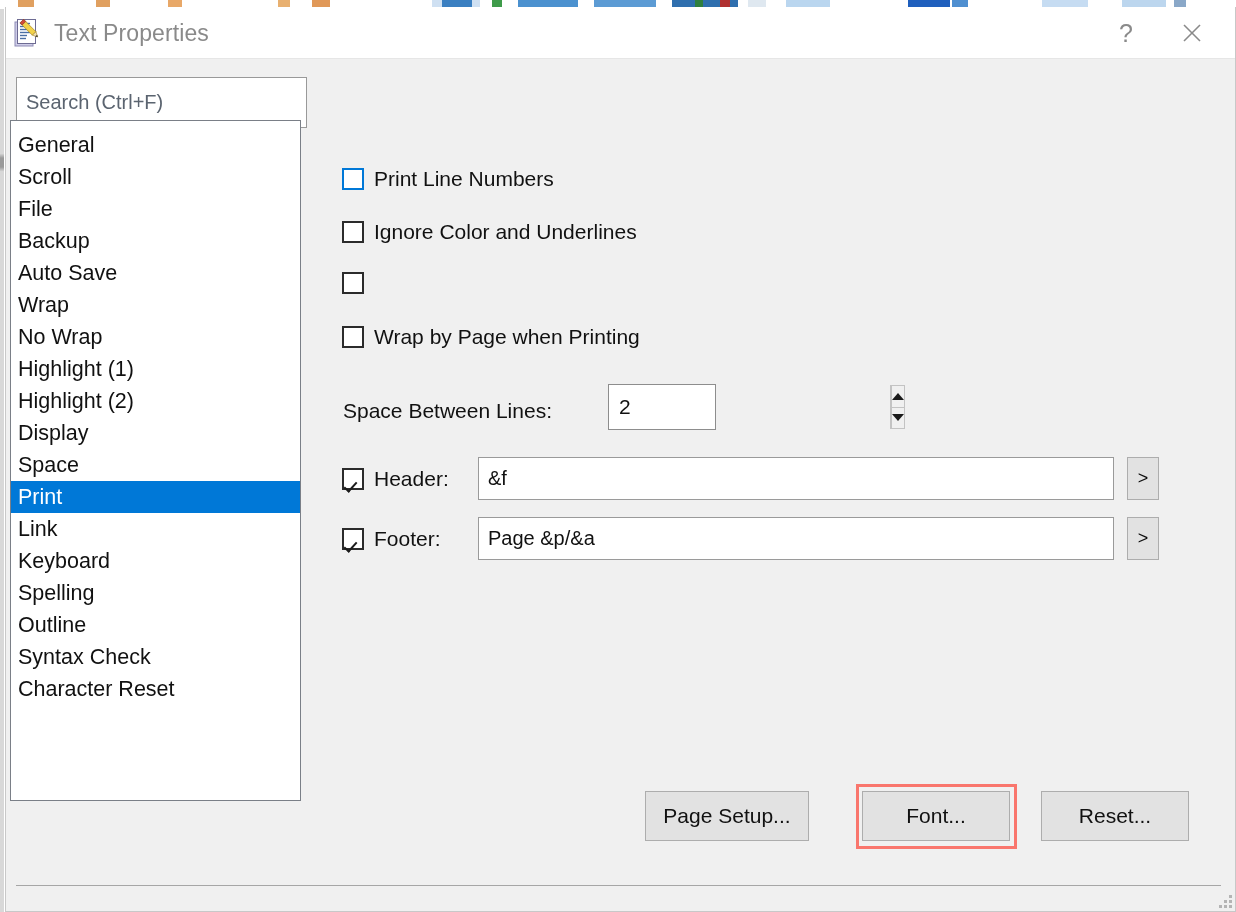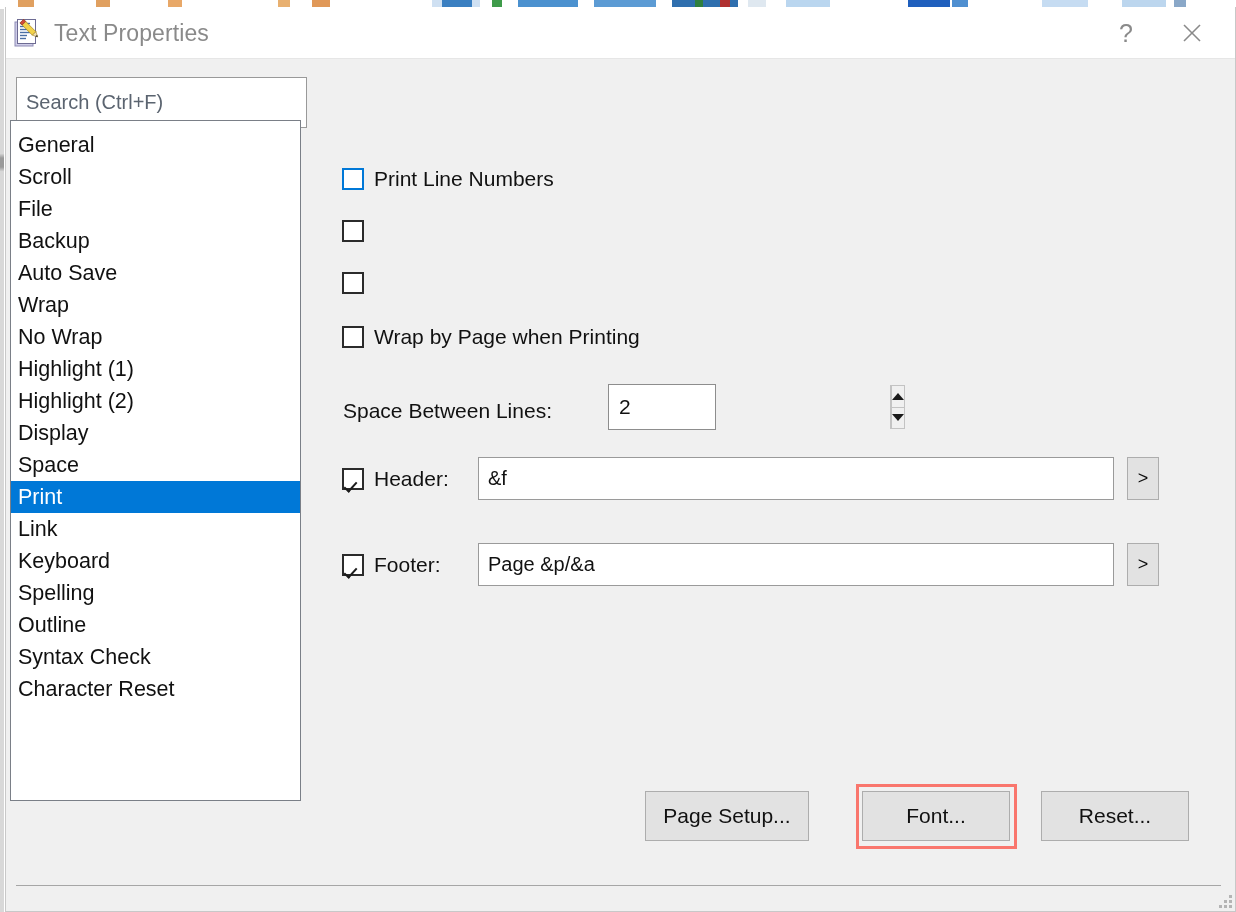--- a/index.html
+++ b/index.html
@@ -136,21 +136,21 @@
     flex: 1; background: #f0f0f0; border: 1px solid #c3c3c3;
     display: flex; align-items: center; justify-content: center;
   }
   .spin-btn:first-child { border-bottom: none; }
   .tri { width: 0; height: 0; border-left: 6px solid transparent; border-right: 6px solid transparent; }
   .tri.up { border-bottom: 7px solid #1a1a1a; }
   .tri.down { border-top: 7px solid #1a1a1a; }
 
   .hf-row { position: absolute; display: flex; align-items: center; }
   #hf-header { left: 336px; top: 398px; }
-  #hf-footer { left: 336px; top: 484px; }
+  #hf-footer { left: 336px; top: 458px; }
   .hf-label {
     margin-left: 10px; font-size: 21px; color: #111111;
     width: 100px; white-space: nowrap;
     font-family: "Liberation Sans", sans-serif;
   }
   .hf-input {
     margin-left: 4px; width: 636px; height: 43px;
     border: 1px solid #9a9a9a; background: #ffffff;
     font-size: 20px; color: #111; padding: 0 9px;
     font-family: "Liberation Sans", sans-serif;
@@ -275,20 +275,21 @@
         <div class="cat-item">Syntax Check</div>
         <div class="cat-item">Character Reset</div>
       </div>
 
     <div class="check-row" id="cb-print-line-numbers">
       <span class="cbox focused"></span>
       <span class="check-label">Print Line Numbers</span>
     </div>
     <div class="check-row" id="cb-ignore-color">
       <span class="cbox"></span>
+      <span class="check-label">Ignore Color and Underlines</span>
     </div>
     <div class="check-row" id="cb-draw-sep">
       <span class="cbox"></span>
     </div>
     <div class="check-row" id="cb-wrap-page">
       <span class="cbox"></span>
       <span class="check-label">Wrap by Page when Printing</span>
     </div>
 
     <div id="space-label">Space Between Lines:</div>

